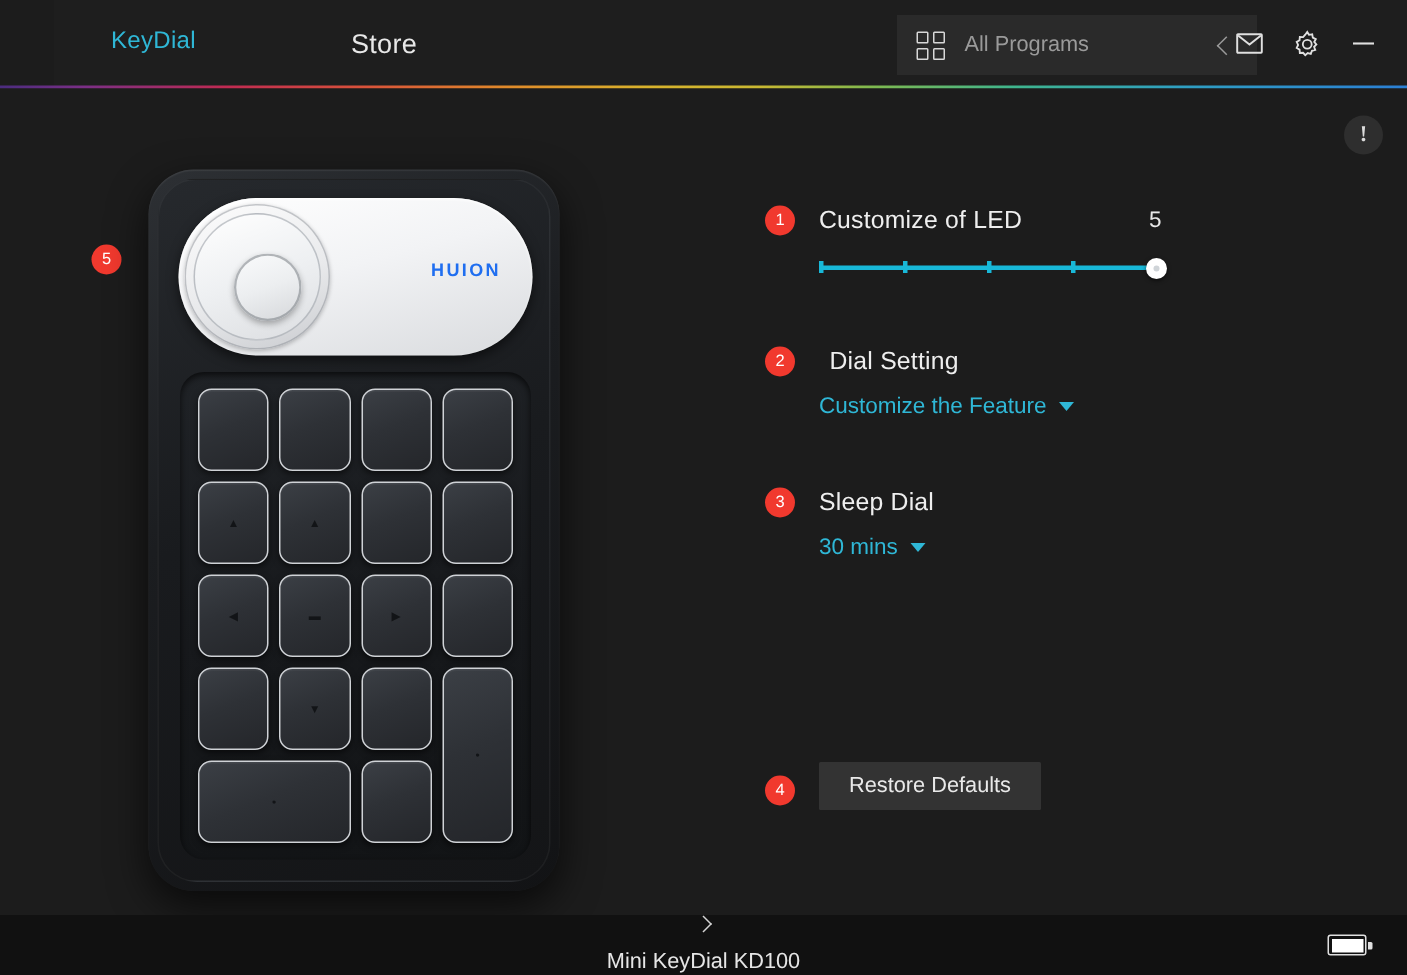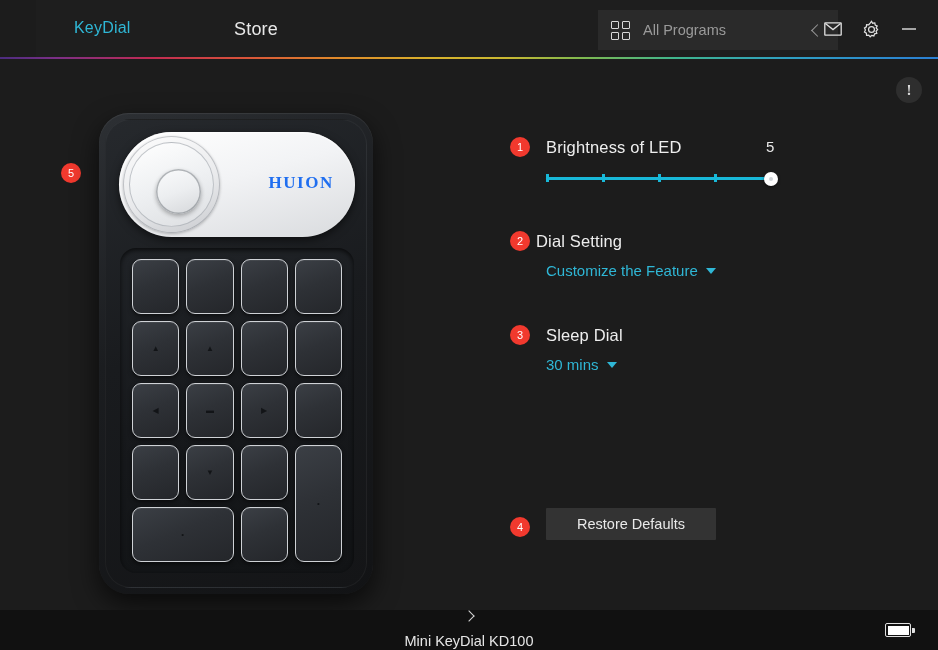--- a/index.html
+++ b/index.html
@@ -223,25 +223,25 @@
     width: 45px; height: 45px;
     border-radius: 50%;
     background: linear-gradient(160deg, #fafbfc 0%, #eceef0 50%, #d5d7da 100%);
     box-shadow: inset 0 0 0 1.5px rgba(120,125,132,0.55),
                 0 2px 4px rgba(0,0,0,0.3);
   }
   .huion {
     position: absolute;
     right: 21px;
     top: 41px;
-    font-size: 17px;
+    font-size: 12px;
     font-weight: bold;
     letter-spacing: 1.6px;
     color: #1f6ef0;
-    font-family: Liberation Serif, serif;
+    font-family: Liberation Sans, sans-serif;
     margin-left: 37px;
   }
 
   
   .key-well {
     position: absolute;
     left: 14px;
     top: 128px;
     width: 234px;
     height: 325px;
@@ -357,21 +357,21 @@
     border-radius: 50%;
     background: #cfd4d8;
   }
 
   .restore-btn {
     position: absolute;
     left: 76px;
     top: 449px;
     min-width: 132px;
     height: 32px;
-    padding: 0 31px;
+    padding: 0 20px;
     background: #333333;
     border: none;
     color: #e9e9e9;
     font-size: 14.5px;
     font-family: "Liberation Sans", sans-serif;
     cursor: pointer;
     border-radius: 1px;
   }
 
   
@@ -571,34 +571,34 @@
             </div>
           </div>
 
         </div>
       </div>
     </div>
 
     <div class="settings">
 
       <div class="badge" style="left:40px; top:78px;">1</div>
-      <div class="setting-title" style="left:76px; top:79px;">Brightness of LED</div>
+      <div class="setting-title" style="left:76px; top:79px;">Customize of LED</div>
       <div class="bright-num" style="left:296px; top:79px;">5</div>
 
       <div class="slider">
         <div class="slider-track"></div>
         <div class="slider-tick" style="left:0px;"></div>
         <div class="slider-tick" style="left:56px;"></div>
         <div class="slider-tick" style="left:112px;"></div>
         <div class="slider-tick" style="left:168px;"></div>
         <div class="slider-thumb" style="left:218px;"></div>
       </div>
 
       <div class="badge" style="left:40px; top:172px;">2</div>
-      <div class="setting-title" style="left:66px; top:173px;">Dial Setting</div>
+      <div class="setting-title" style="left:83px; top:173px;">Dial Setting</div>
       <div class="setting-value-link" style="left:76px; top:203px;">
         <span>Customize the Feature</span>
         <span class="caret"></span>
       </div>
 
       <div class="badge" style="left:40px; top:266px;">3</div>
       <div class="setting-title" style="left:76px; top:267px;">Sleep Dial</div>
       <div class="setting-value-link" style="left:76px; top:297px;">
         <span>30 mins</span>
         <span class="caret"></span>

